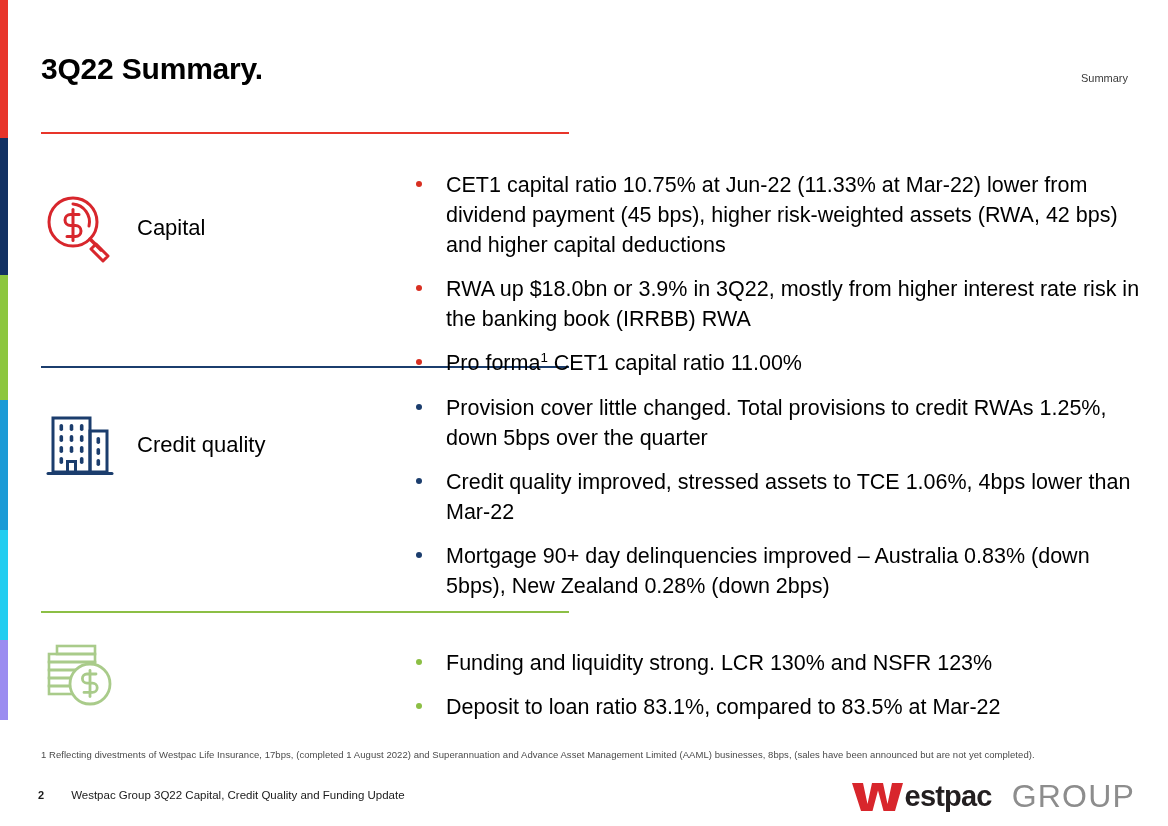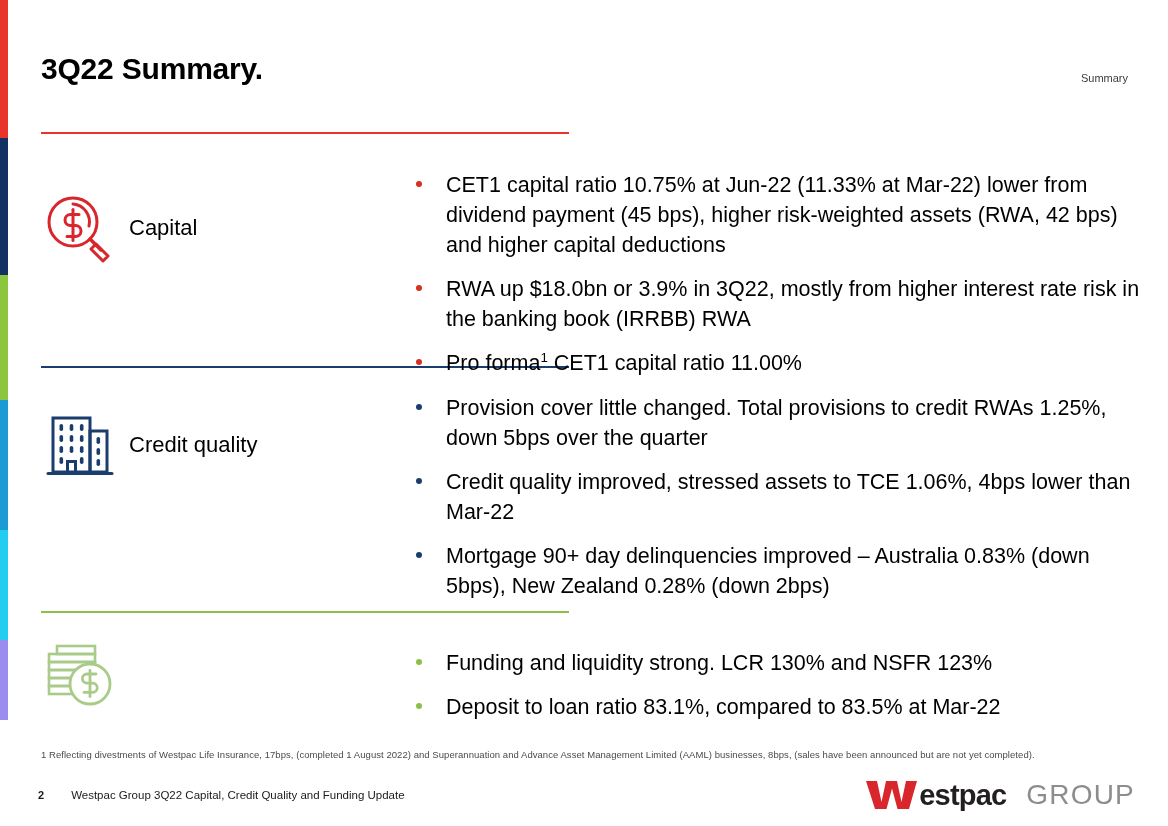--- a/index.html
+++ b/index.html
@@ -63,21 +63,21 @@
   .section {
     position: absolute;
     left: 41px;
     right: 0;
   }
   .section-left {
     position: absolute;
     left: 0;
     display: flex;
     align-items: center;
-    gap: 12px;
+    gap: 20px;
   }
   .section-icon {
     width: 76px;
     height: 76px;
     flex: 0 0 76px;
     display: flex;
     align-items: center;
     justify-content: center;
   }
   .section-label {
@@ -165,21 +165,21 @@
   }
   .logo-w { display: block; }
   .logo-estpac {
     font-size: 29px;
     font-weight: bold;
     color: #231f20;
     letter-spacing: -0.8px;
     margin-left: -1px;
   }
   .logo-group {
-    font-size: 28px;
+    font-size: 32px;
     color: #8d8d8d;
     letter-spacing: 1.2px;
   }
 </style>
 </head>
 <body>
 
 <div class="slide">
 
   <div class="accent-bar" id="accent-bar">

